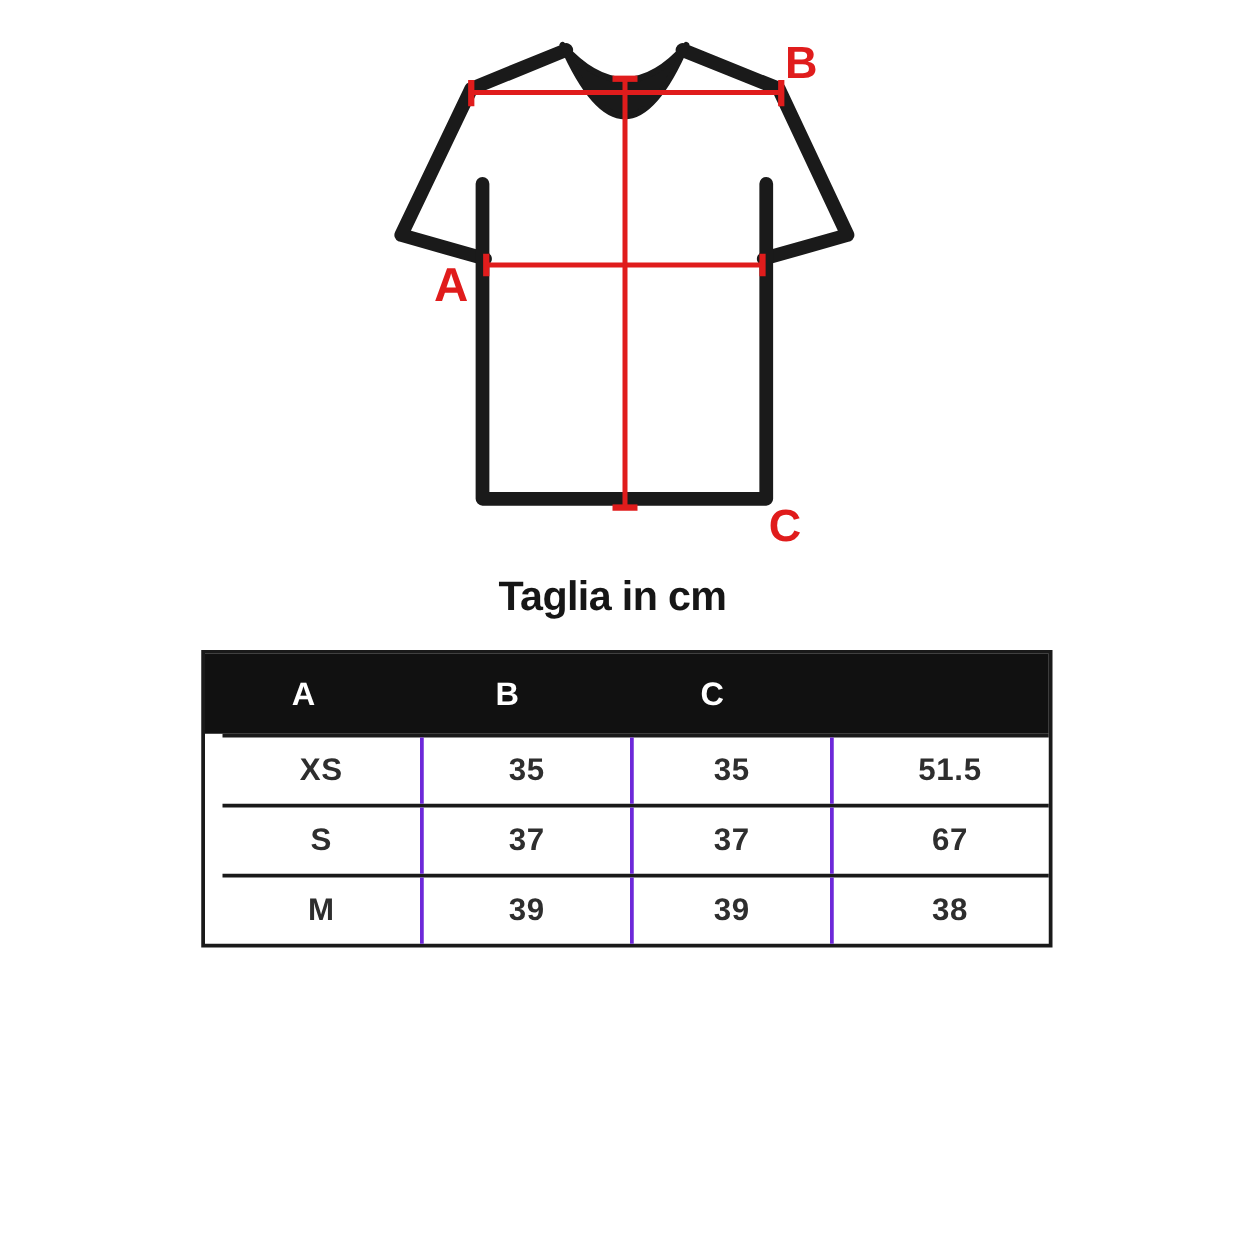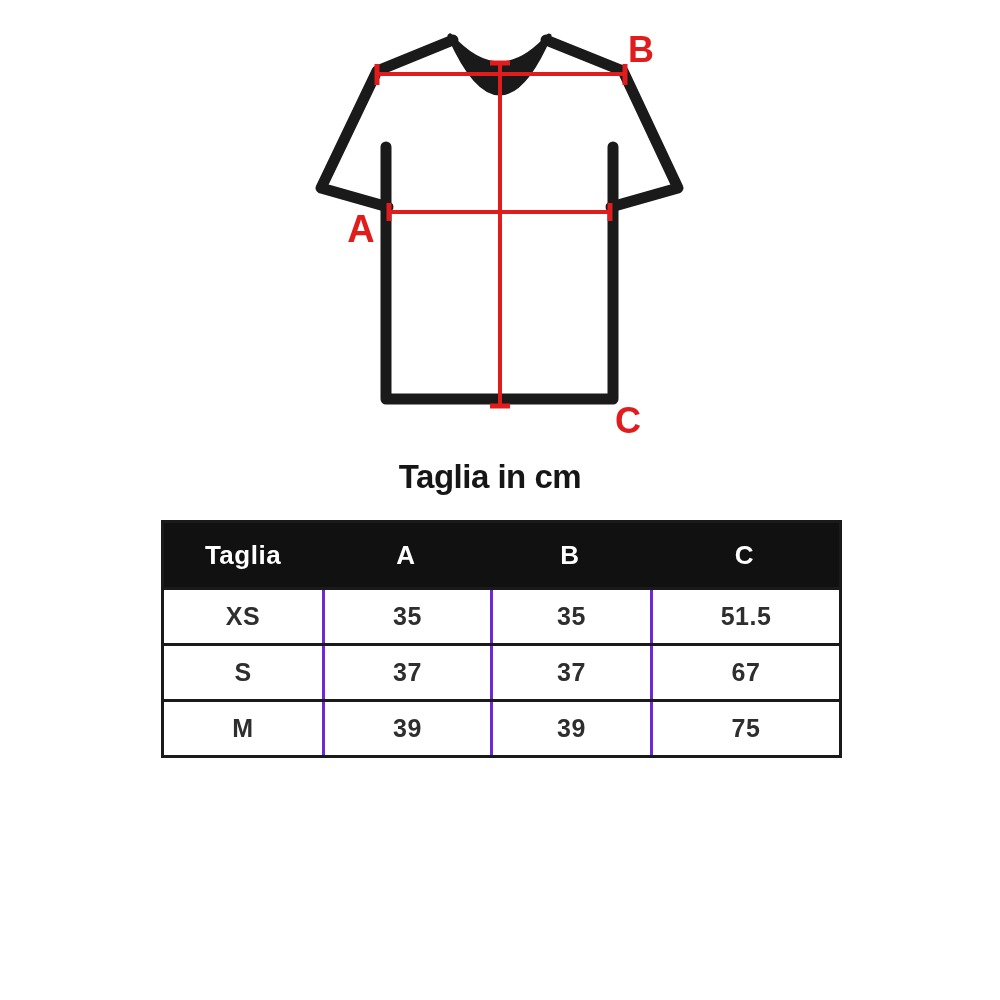--- a/index.html
+++ b/index.html
@@ -58,20 +58,21 @@
     font-weight:bold;
     font-size:26px;
     text-align:center;
     letter-spacing:0.5px;
   }
   .tr {
     display:grid;
     grid-template-columns:158px 168px 160px 189px;
     height:56px;
     border-top:3px solid #1a1a1a;
+    margin-left:14px;
   }
   .td {
     display:flex;
     align-items:center;
     justify-content:center;
     font-weight:bold;
     font-size:25px;
     color:#2e2e2e;
     border-left:3px solid #6d28d9;
     letter-spacing:0.5px;
@@ -116,21 +117,20 @@
   </svg>
 
   <span id="label-a" class="measure-label">A</span>
   <span id="label-b" class="measure-label">B</span>
   <span id="label-c" class="measure-label">C</span>
 
   <div class="diagram-title">Taglia in cm</div>
 
   <div class="size-table">
     <div class="thead">
-      <div class="th">Taglia</div>
       <div class="th">A</div>
       <div class="th">B</div>
       <div class="th">C</div>
     </div>
     <div class="tbody">
       <div class="tr">
         <div class="td">XS</div>
         <div class="td">35</div>
         <div class="td">35</div>
         <div class="td">51.5</div>
@@ -138,18 +138,18 @@
       <div class="tr">
         <div class="td">S</div>
         <div class="td">37</div>
         <div class="td">37</div>
         <div class="td">67</div>
       </div>
       <div class="tr">
         <div class="td">M</div>
         <div class="td">39</div>
         <div class="td">39</div>
-        <div class="td">75</div>
+        <div class="td">38</div>
       </div>
     </div>
   </div>
 
 </div>
 
 </body></html>

